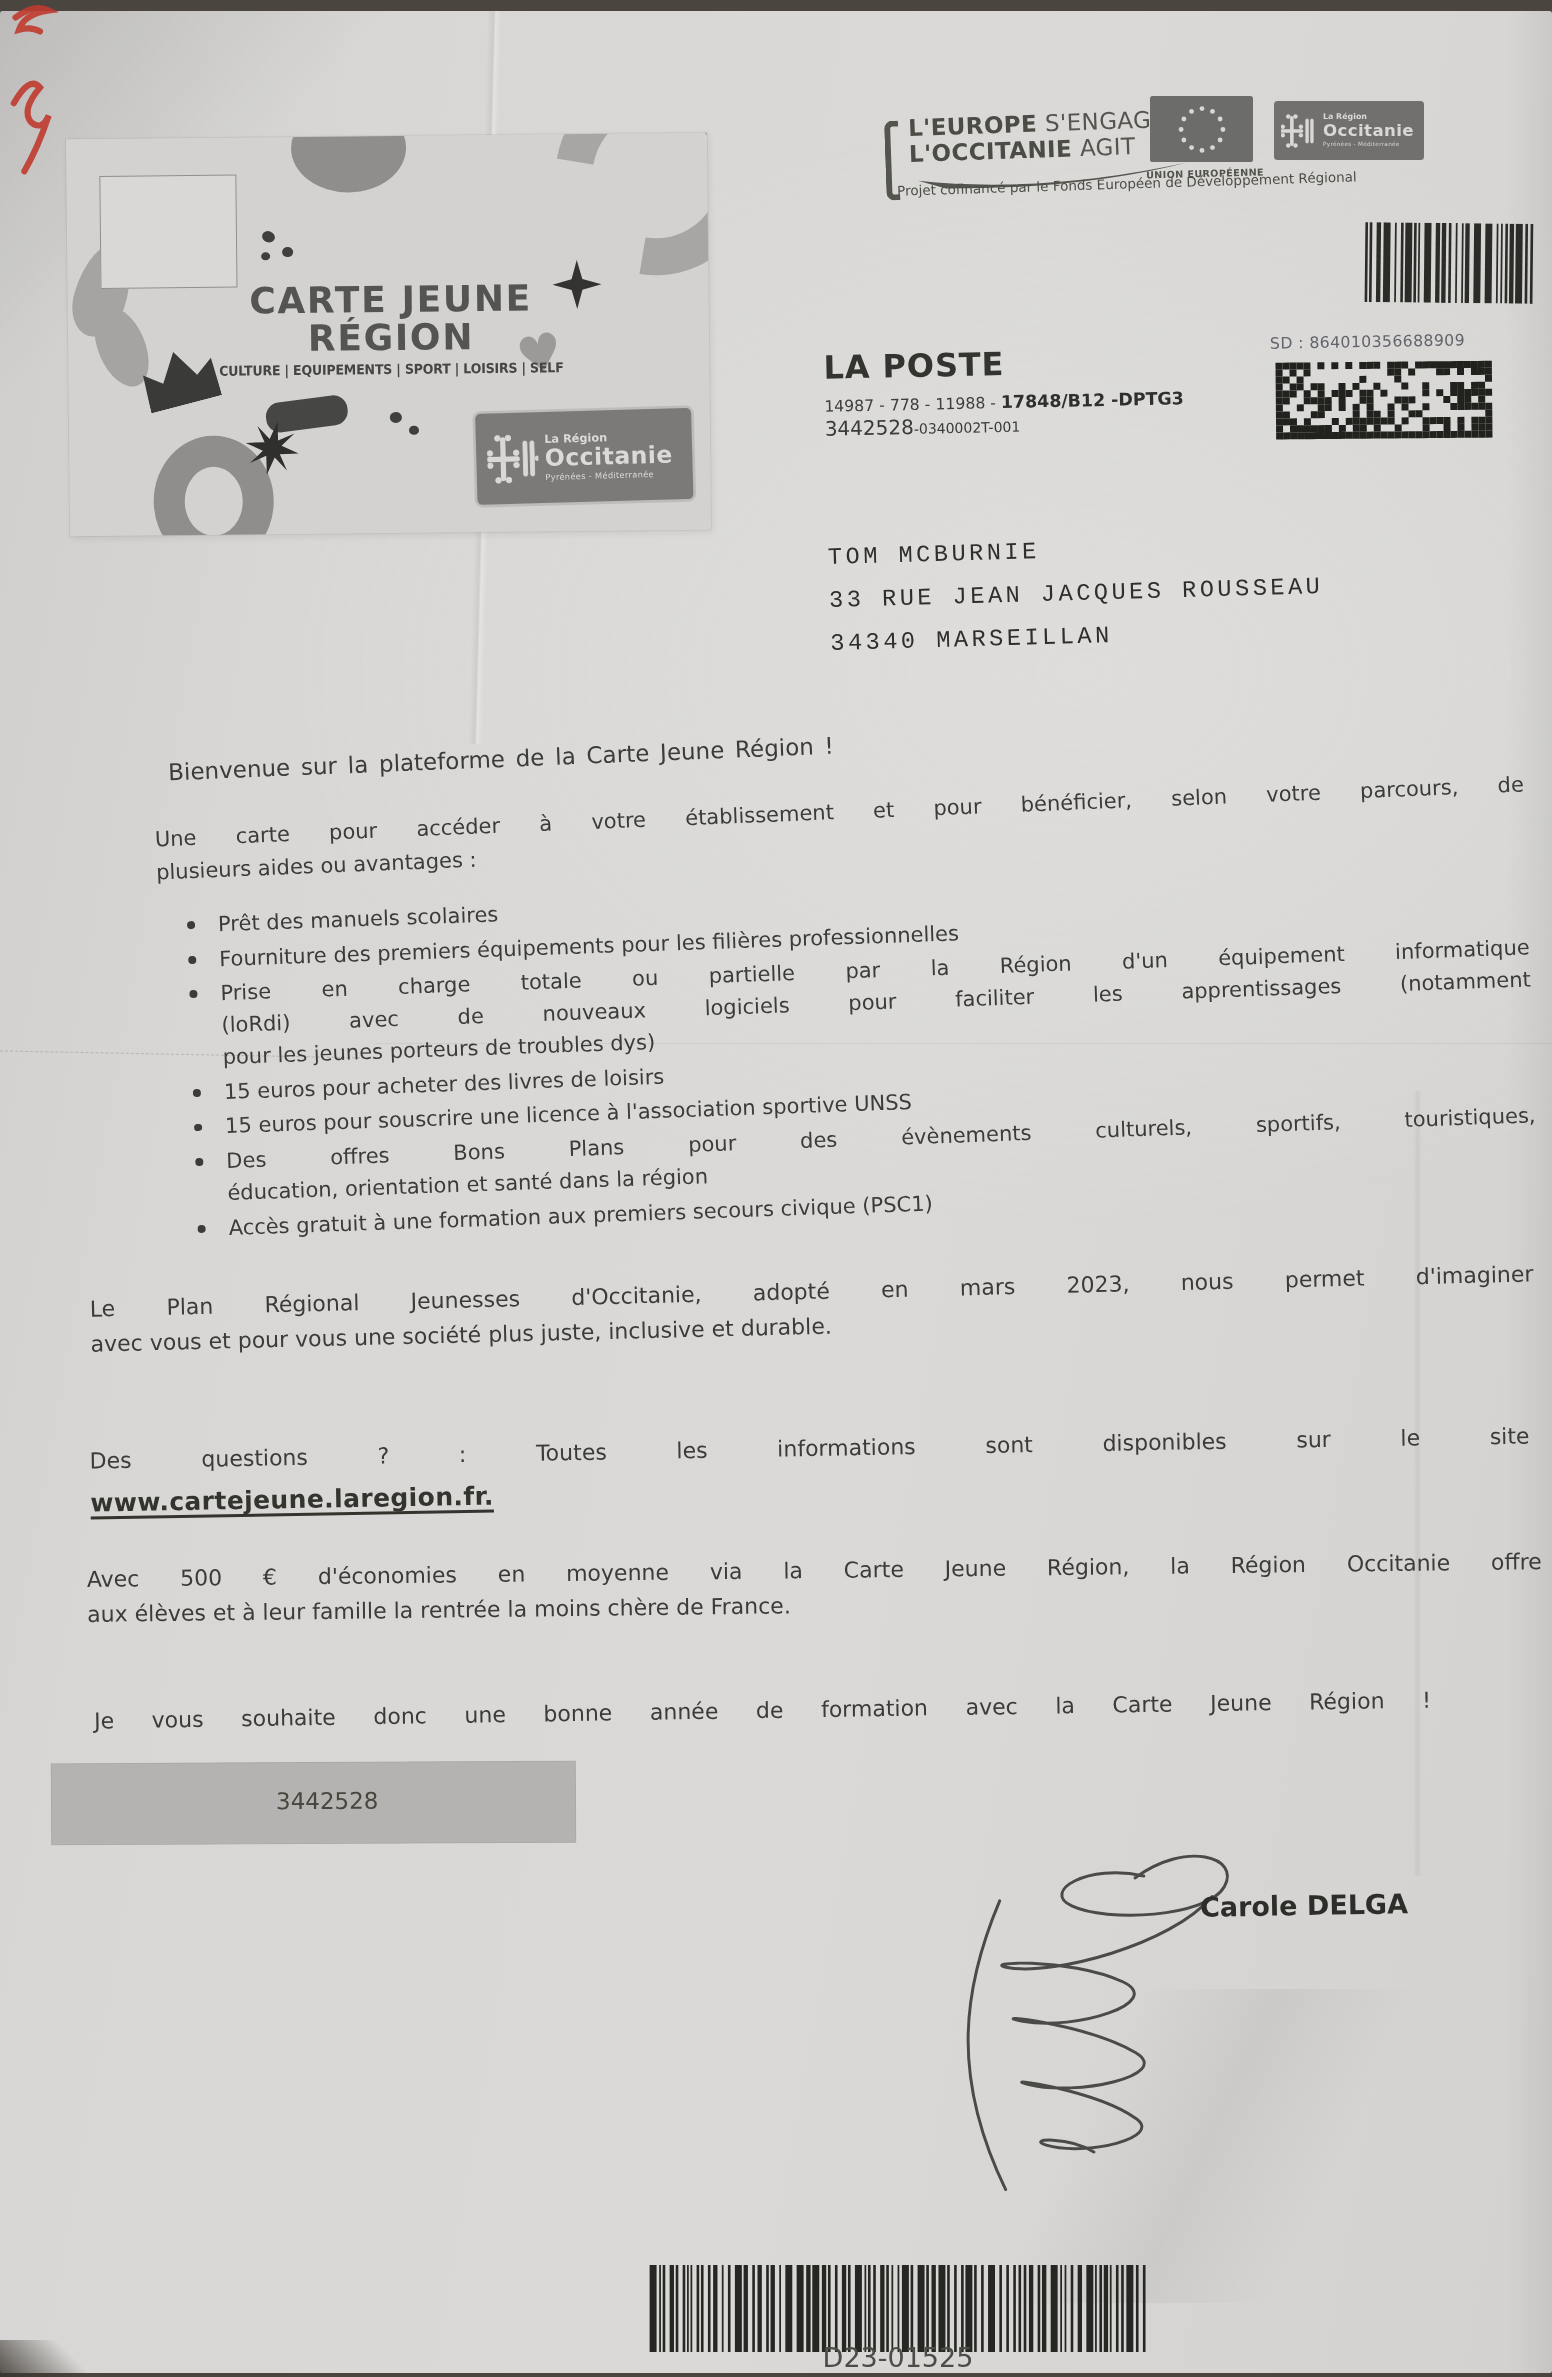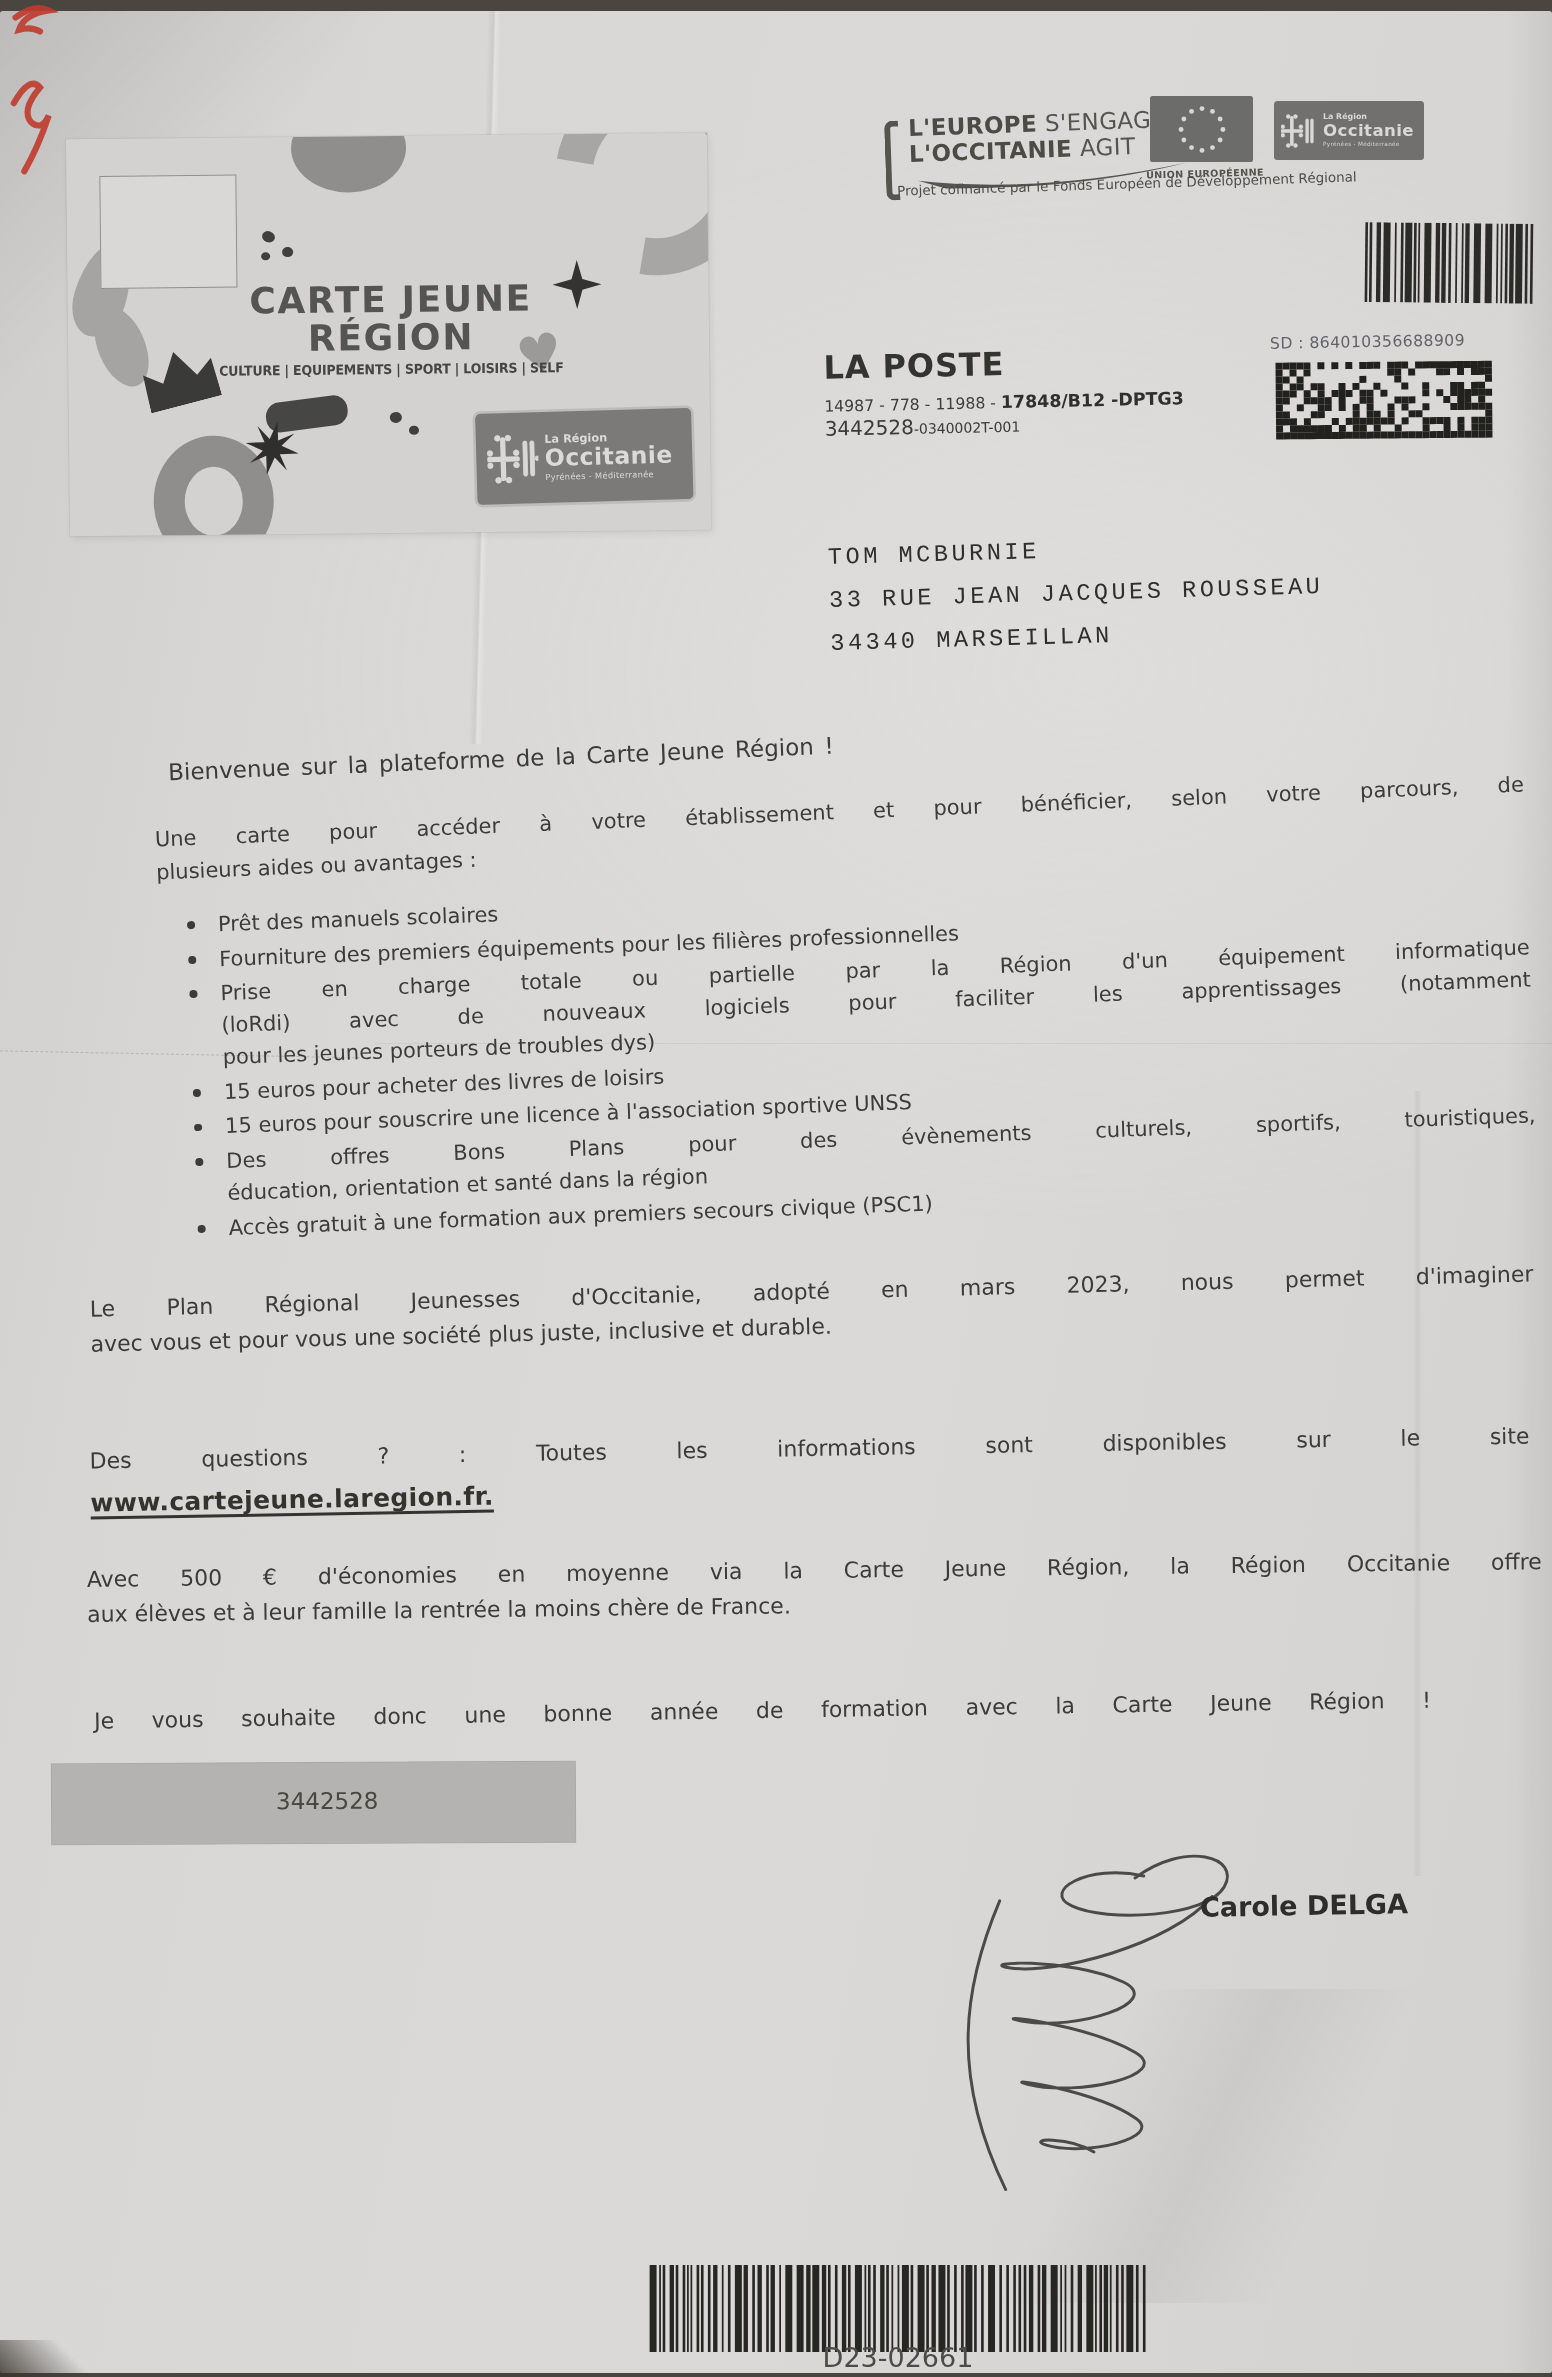--- a/index.html
+++ b/index.html
@@ -607,14 +607,14 @@
     <rect x="514" y="0" width="2" height="100" fill="#262622"></rect>
     <rect x="519" y="0" width="3" height="100" fill="#262622"></rect>
     <rect x="524" y="0" width="5" height="100" fill="#262622"></rect>
     <rect x="531" y="0" width="2" height="100" fill="#262622"></rect>
     <rect x="538" y="0" width="3" height="100" fill="#262622"></rect>
     <rect x="544" y="0" width="3" height="100" fill="#262622"></rect>
     <rect x="550" y="0" width="8" height="100" fill="#262622"></rect>
     <rect x="561" y="0" width="3" height="100" fill="#262622"></rect>
     <rect x="569" y="0" width="3" height="100" fill="#262622"></rect>
   </svg>
-<div class="doc-code abs">D23-02661</div>
+<div class="doc-code abs">D23-01525</div>
 
 
 </body></html>

